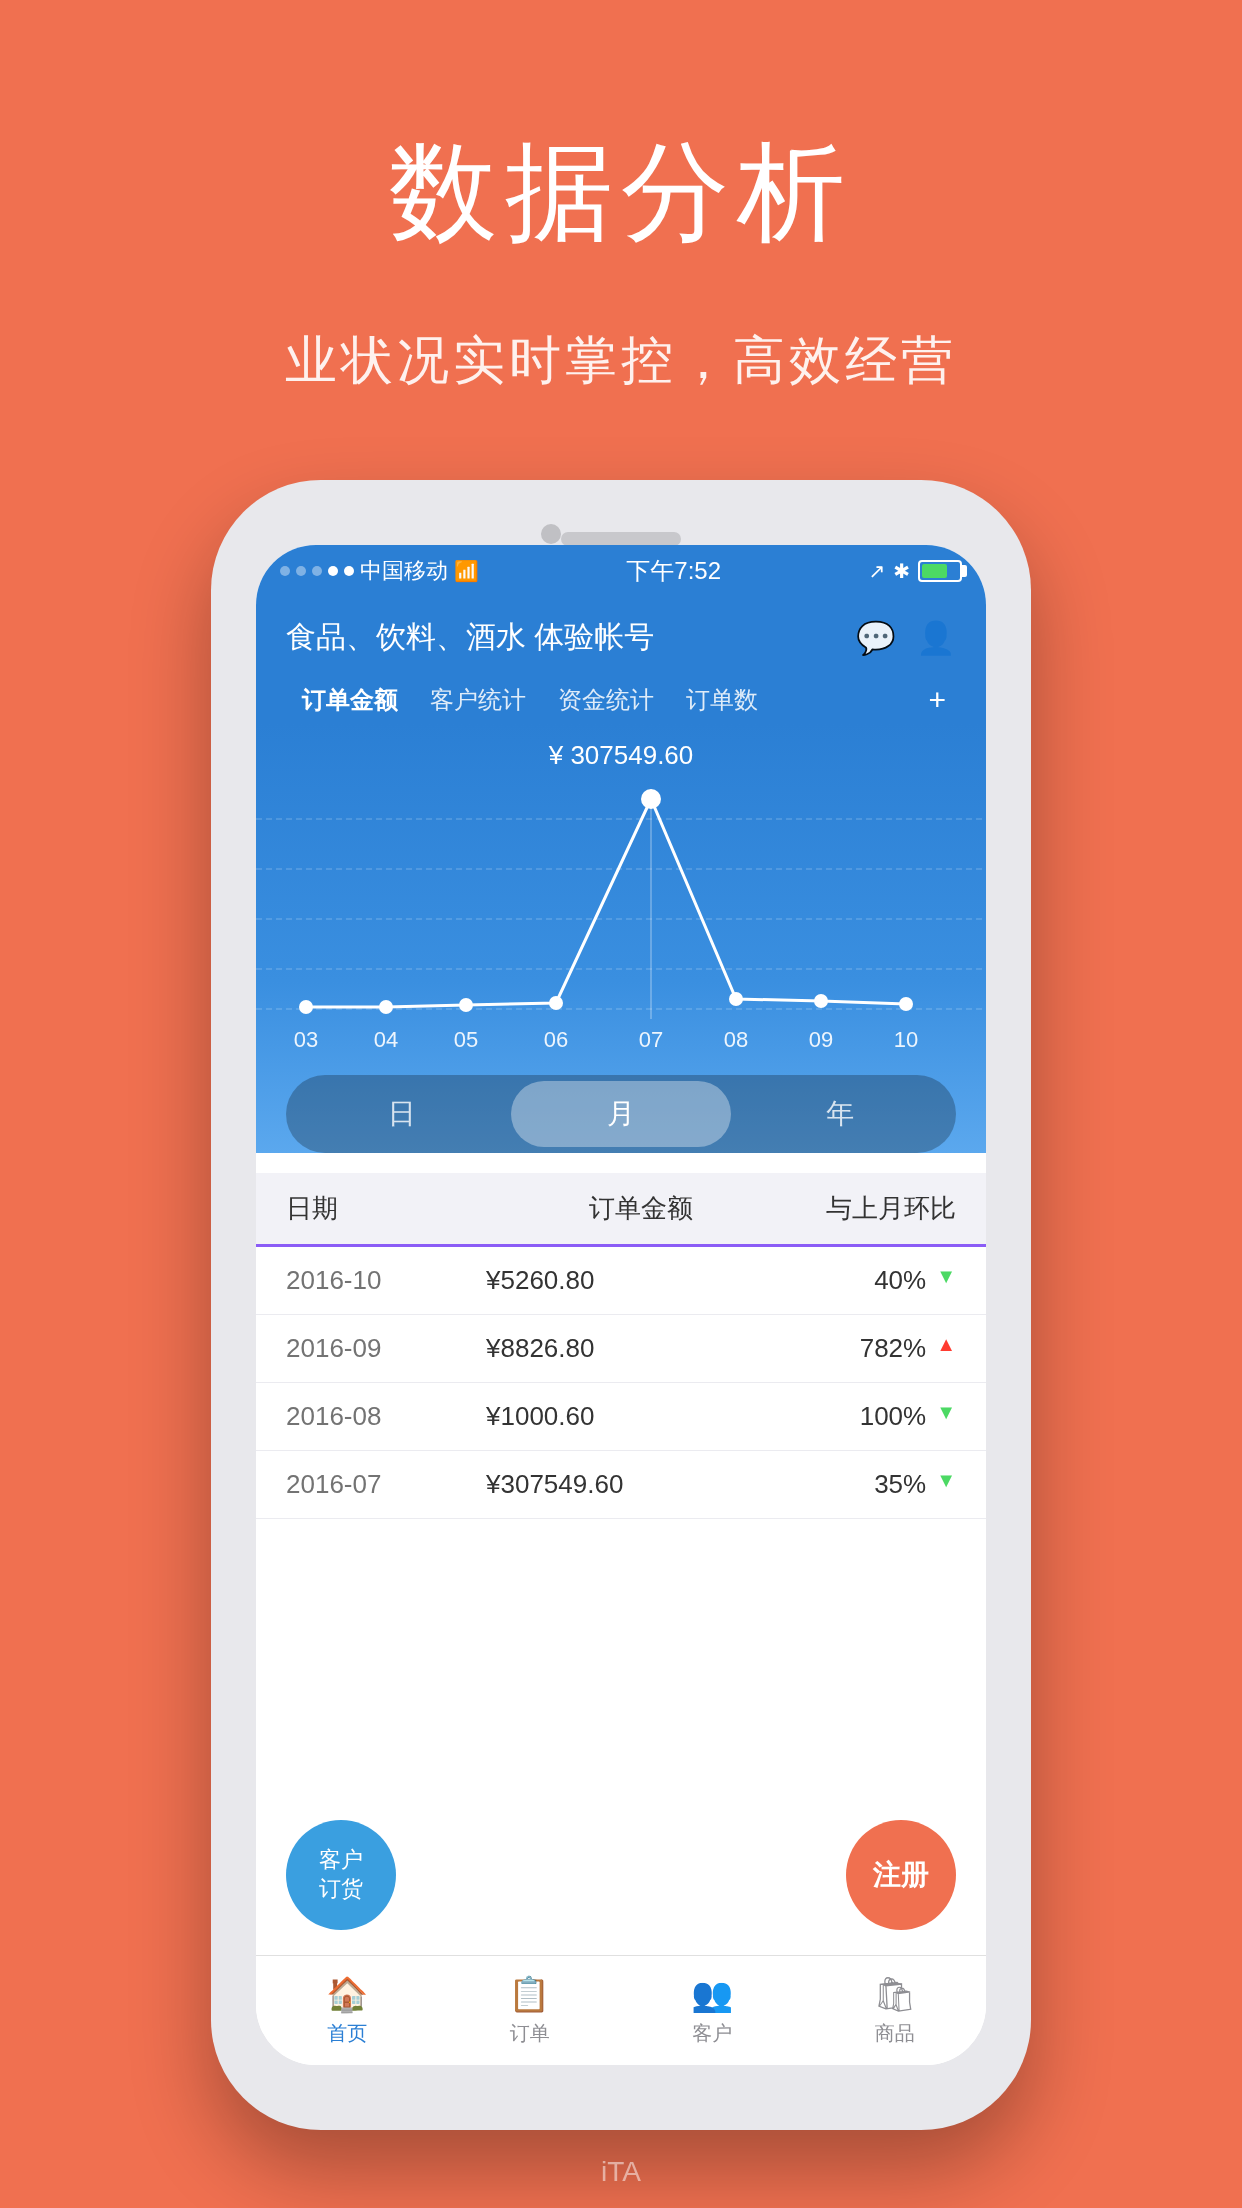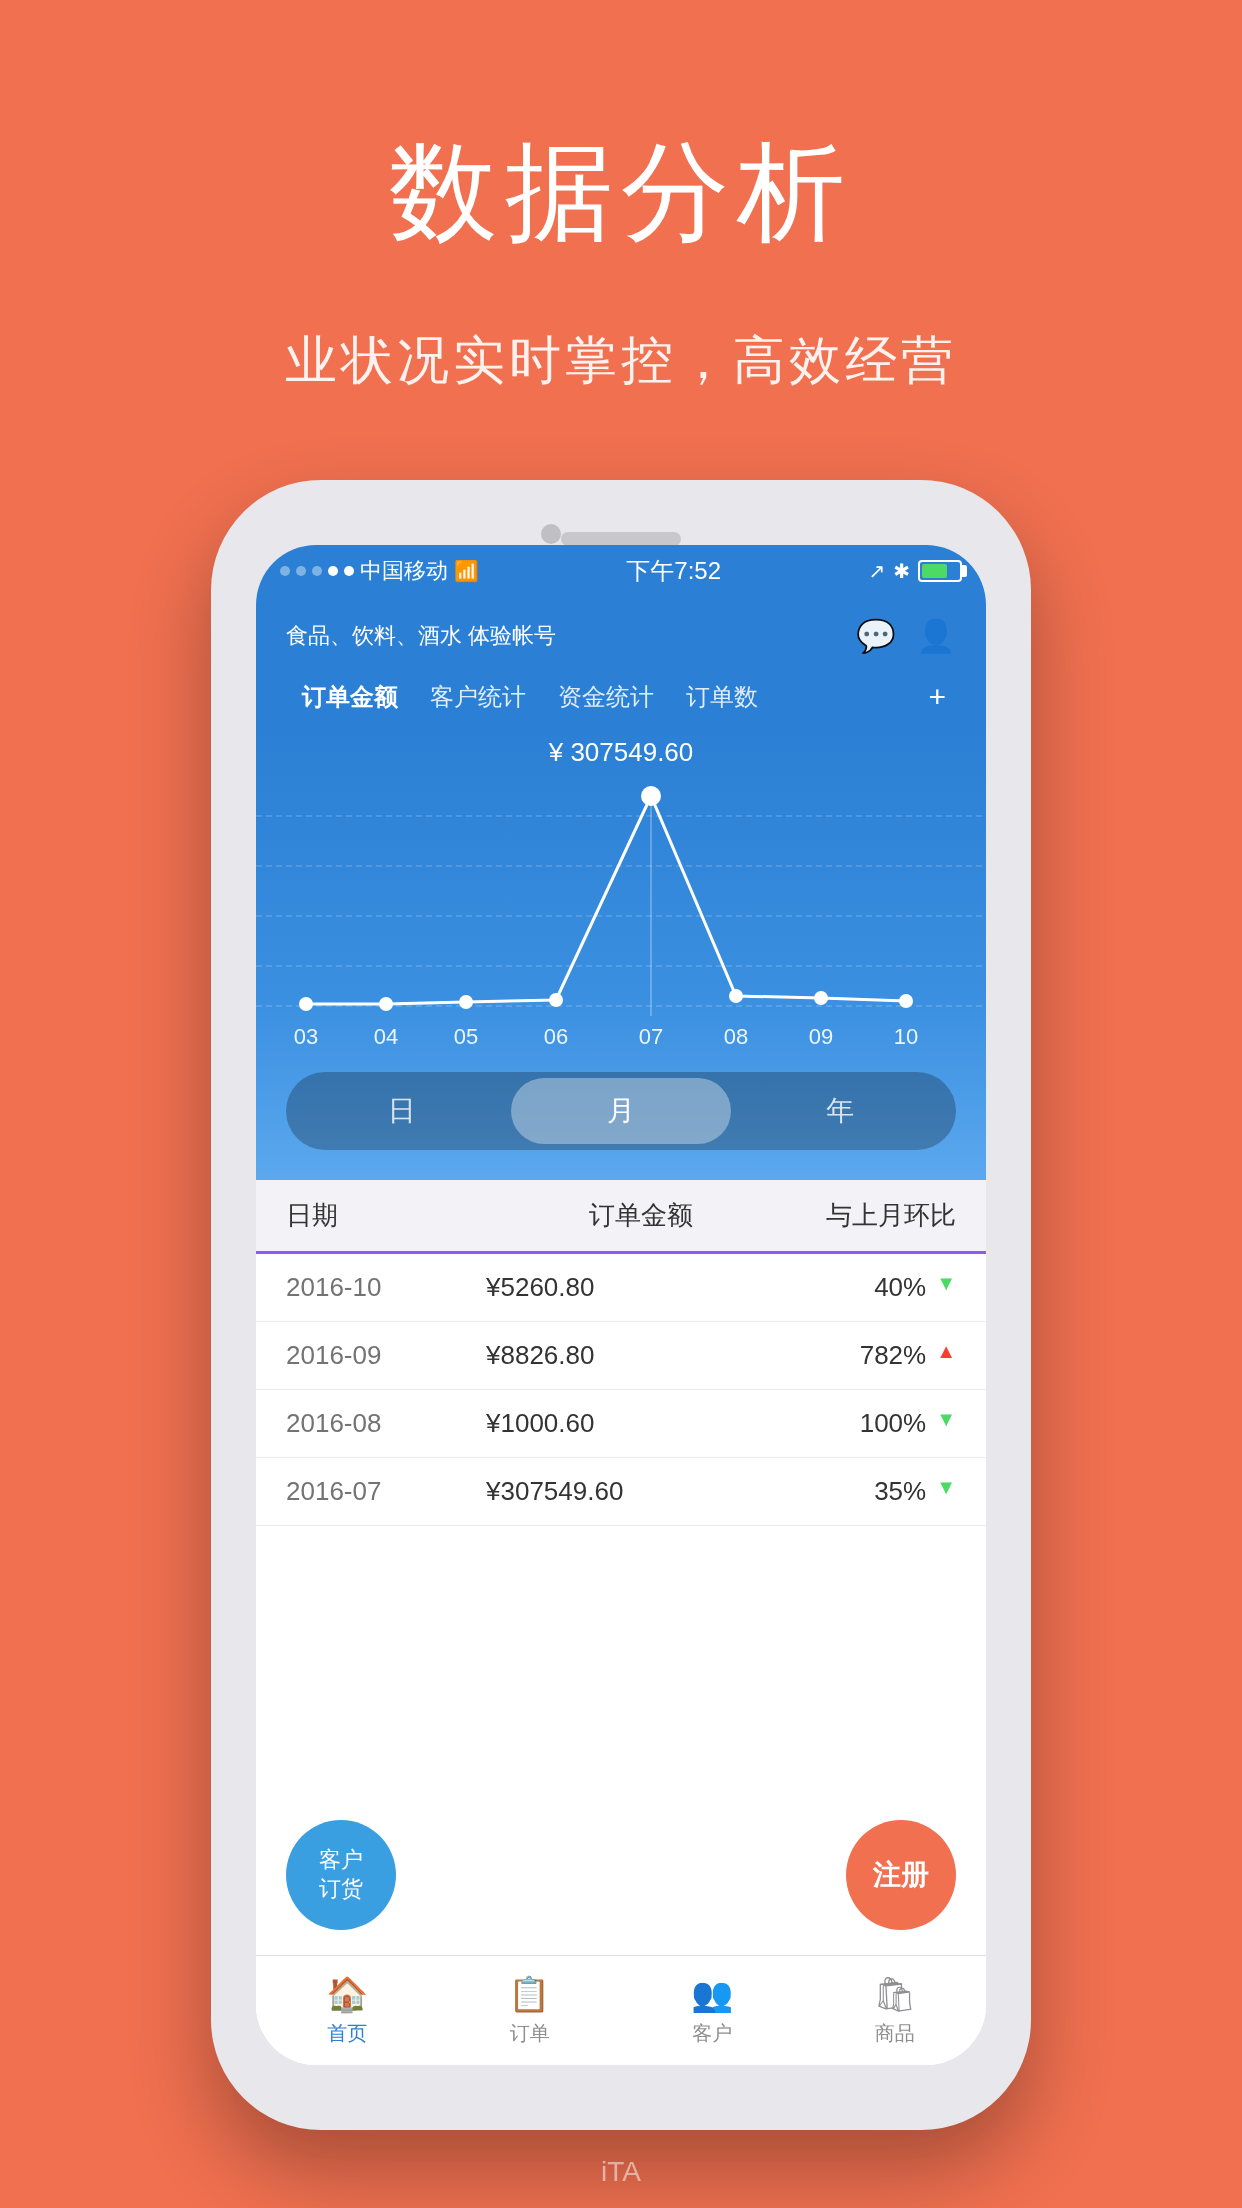--- a/index.html
+++ b/index.html
@@ -106,21 +106,21 @@
       background: #2B7FD4;
       padding: 20px 30px 0;
       color: white;
     }
     .app-title-row {
       display: flex;
       align-items: center;
       justify-content: space-between;
       margin-bottom: 18px;
     }
-    .app-title { font-size: 22px; font-weight: 400; }
+    .app-title { font-size: 30px; font-weight: 400; }
     .header-icons { display: flex; gap: 20px; }
     .header-icon { font-size: 32px; color: white; opacity: 0.9; }
 
     
     .tabs-row {
       display: flex;
       align-items: center;
       gap: 0;
       padding-bottom: 0;
     }
@@ -129,21 +129,21 @@
       font-size: 24px;
       padding: 8px 16px;
       cursor: pointer;
     }
     .tab-item.active { color: white; font-weight: 600; }
     .tab-plus { color: white; font-size: 30px; margin-left: auto; padding: 4px 10px; }
 
     
     .chart-area {
       background: linear-gradient(180deg, #2B7FD4 0%, #3A8FE0 60%, #5BA8EE 100%);
-      padding: 16px 0 10px;
+      padding: 16px 0 0;
       position: relative;
     }
     .chart-value-label {
       text-align: center;
       color: white;
       font-size: 26px;
       margin-bottom: 8px;
     }
     .chart-svg-container {
       width: 100%;

